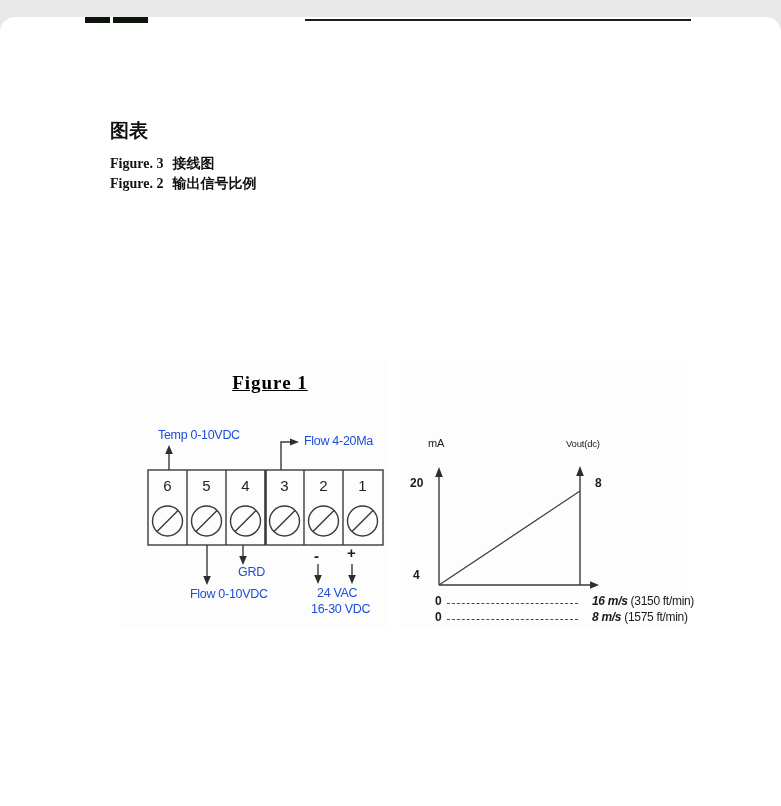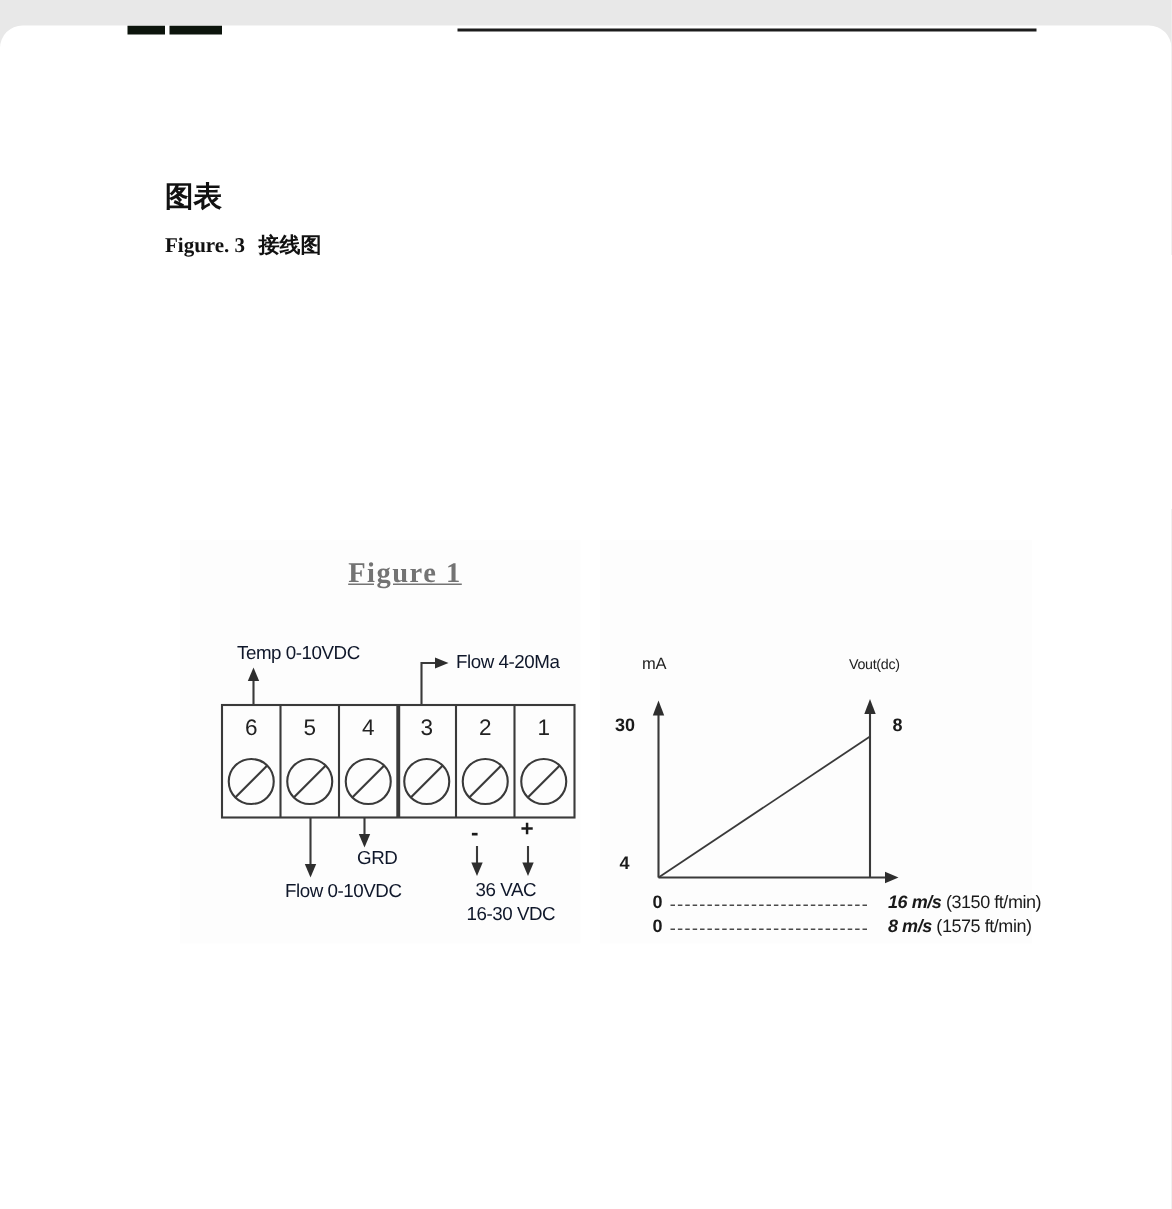--- a/index.html
+++ b/index.html
@@ -23,26 +23,26 @@
     font-family:"Liberation Serif","DejaVu Serif",serif;color:#111;white-space:nowrap;
   }
   .caption-line .cn{margin-left:9px;font-family:Liberation Mono, monospace;}
   .cap1{top:138px;} .cap2{top:158px;}
   
   .fig-panel{position:absolute;top:343px;height:269px;background:#fdfdfd;}
   .fig1{left:120px;width:267px;}
   .fig2{left:400px;width:288px;}
   .fig-title{
     position:absolute;font-family:"Liberation Serif","DejaVu Serif",serif;
-    font-weight:bold;font-size:19px;text-decoration:underline;color:#737373;
+    font-weight:bold;font-size:19px;text-decoration:underline;color:#000000;
     text-align:center;letter-spacing:1px;
   }
   .fig1 .fig-title{left:40px;top:12px;width:220px;}
   .fig2 .fig-title{left:28px;top:3px;width:200px;}
-  .lbl{position:absolute;font-size:12.5px;color:#0f172a;white-space:nowrap;letter-spacing:-0.3px;}
+  .lbl{position:absolute;font-size:12.5px;color:#1d4ed8;white-space:nowrap;letter-spacing:-0.3px;}
   .term-num{position:absolute;width:39px;text-align:center;font-size:15px;color:#222;top:117px;}
   .sign{position:absolute;font-weight:bold;font-size:15px;color:#1a1a1a;}
   .axis-num{position:absolute;font-weight:bold;font-size:12px;color:#1a1a1a;}
   .small-lbl{position:absolute;font-size:11px;color:#222;letter-spacing:-0.2px;}
   .tiny-lbl{position:absolute;font-size:9.5px;color:#222;letter-spacing:-0.2px;}
   .dash-row{position:absolute;border-bottom:1.5px dashed #4a4a4a;height:0;}
   .speed-lbl{position:absolute;font-size:12px;color:#1a1a1a;white-space:nowrap;letter-spacing:-0.3px;}
   .speed-lbl .bold{font-weight:bold;font-style:italic;}
   svg{position:absolute;left:0;top:0;}
   .stroke{stroke:#3a3a3a;stroke-width:1.4;fill:none;}
@@ -53,20 +53,23 @@
 
 <div class="page">
 
   <div class="logo-seg a"></div>
   <div class="logo-seg b"></div>
   <div class="header-rule"></div>
 
   <div class="doc-title">图表</div>
   <div class="caption-line cap1">
     <span>Figure. 3</span><span class="cn">接线图</span>
+  </div>
+  <div class="caption-line cap2">
+    <span>Figure. 2</span><span class="cn">输出信号比例</span>
   </div>
 
   <div class="fig-panel fig1">
     <svg width="267" height="269" viewBox="0 0 267 269">
 
       <rect x="28" y="110" width="235" height="75" class="stroke"></rect>
       <line x1="67" y1="110" x2="67" y2="185" class="stroke"></line>
       <line x1="106" y1="110" x2="106" y2="185" class="stroke"></line>
       <line x1="145.5" y1="110" x2="145.5" y2="185" class="stroke" style="stroke-width:2.6"></line>
       <line x1="184" y1="110" x2="184" y2="185" class="stroke"></line>
@@ -115,21 +118,21 @@
     <div class="term-num" style="left:67px;">5</div>
     <div class="term-num" style="left:106px;">4</div>
     <div class="term-num" style="left:145px;">3</div>
     <div class="term-num" style="left:184px;">2</div>
     <div class="term-num" style="left:223px;">1</div>
 
     <div class="lbl" style="left:118px;top:205px;">GRD</div>
     <div class="lbl" style="left:70px;top:227px;">Flow 0-10VDC</div>
     <div class="sign" style="left:194px;top:187px;">-</div>
     <div class="sign" style="left:227px;top:184px;">+</div>
-    <div class="lbl" style="left:197px;top:226px;">36 VAC</div>
+    <div class="lbl" style="left:197px;top:226px;">24 VAC</div>
     <div class="lbl" style="left:191px;top:242px;">16-30 VDC</div>
   </div>
 
   <div class="fig-panel fig2">
     <svg width="288" height="269" viewBox="0 0 288 269">
 
       <line x1="39" y1="115" x2="39" y2="225" class="stroke"></line>
       <polygon points="39,107 35.2,117 42.8,117" class="fillhead"></polygon>
 
       <line x1="180" y1="114" x2="180" y2="225" class="stroke"></line>
@@ -138,21 +141,21 @@
       <line x1="39" y1="225" x2="180" y2="131" class="stroke" style="stroke-width:1.2"></line>
 
       <line x1="39" y1="225" x2="191" y2="225" class="stroke"></line>
       <polygon points="199,225 190,221.2 190,228.8" class="fillhead"></polygon>
     </svg>
 
 
     <div class="small-lbl" style="left:28px;top:77px;">mA</div>
     <div class="tiny-lbl" style="left:166px;top:78px;">Vout(dc)</div>
 
-    <div class="axis-num" style="left:10px;top:116px;">30</div>
+    <div class="axis-num" style="left:10px;top:116px;">20</div>
     <div class="axis-num" style="left:195px;top:116px;">8</div>
     <div class="axis-num" style="left:13px;top:208px;">4</div>
 
     <div class="axis-num" style="left:35px;top:234px;">0</div>
     <div class="dash-row" style="left:47px;top:243px;width:131px;"></div>
     <div class="speed-lbl" style="left:192px;top:234px;">
       <span class="bold">16 m/s</span>
       <span>(3150 ft/min)</span>
     </div>
 

